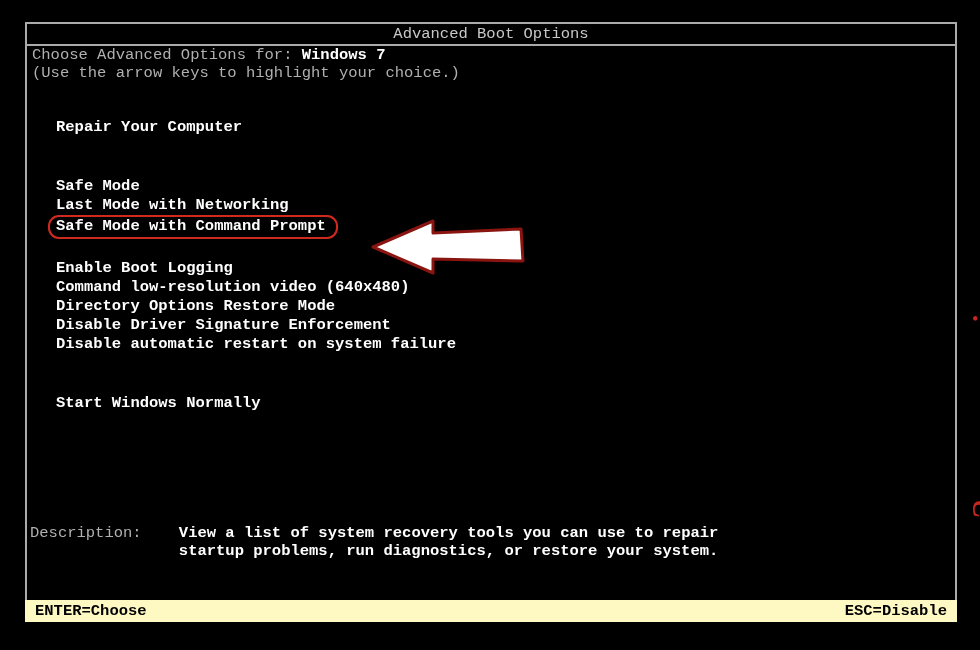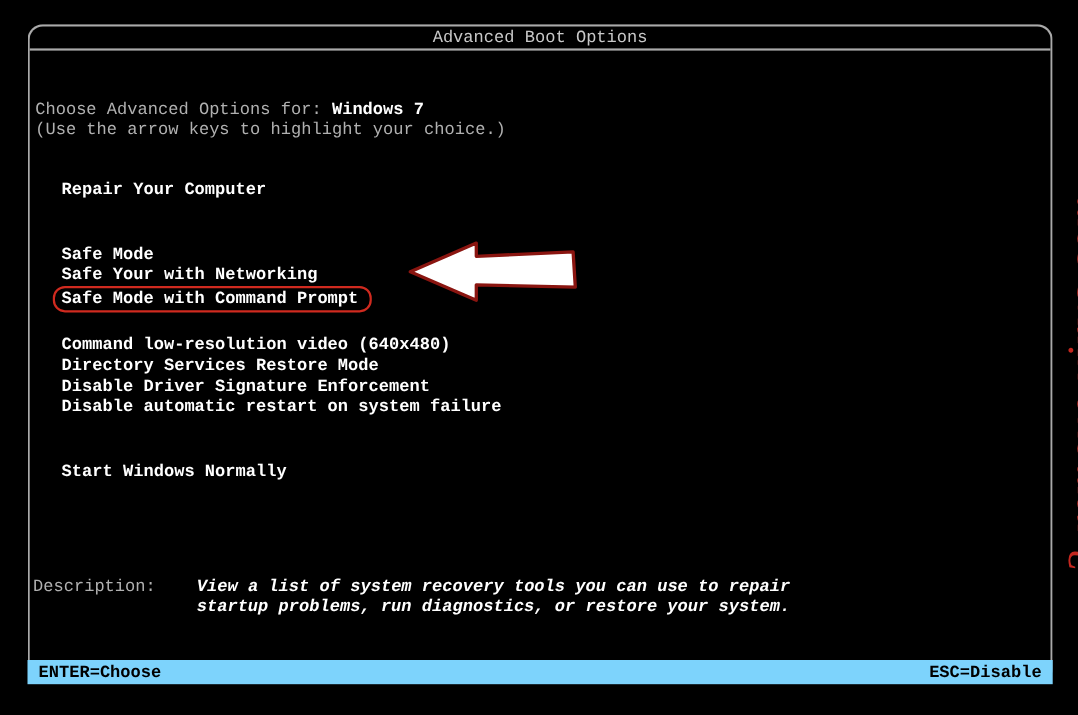--- a/index.html
+++ b/index.html
@@ -15,31 +15,29 @@
     }
     .panel {
       position: absolute;
       left: 25px;
       top: 22px;
       width: 932px;
       height: 600px;
       border-top: 2px solid #aaa;
       border-left: 2px solid #aaa;
       border-right: 2px solid #aaa;
-      border-radius: 14px;
     }
     .title-row {
       width: 100%;
       text-align: center;
       color: #c8c8c8;
       padding: 1px 0;
       border-bottom: 2px solid #aaa;
     }
     .body-area {
-      padding-top: 45px;
       padding-left: 5px;
     }
     .line { white-space: pre; }
     .bright { color: #ffffff; font-weight: bold; }
     .options {
       margin-top: 36px;
       margin-left: 24px;
     }
     .options .menu-group { margin-bottom: 0; }
     .options .gap { height: 20px; }
@@ -66,29 +64,28 @@
     .desc-block {
       position: absolute;
       left: 30px;
       top: 524px;
       white-space: pre;
       color: #b0b0b0;
     }
     .desc-value {
       color: #ffffff;
       font-weight: bold;
-      font-style: italic;
     }
     .footer {
       position: absolute;
       left: 25px;
       right: 23px;
       top: 600px;
       height: 22px;
-      background: #7dd3fc;
+      background: #fef9c3;
       color: #000;
       font-weight: bold;
       display: flex;
       justify-content: space-between;
       align-items: center;
       padding: 0 10px;
       font-size: 15.5px;
     }
     .watermark {
       position: absolute;
@@ -116,27 +113,28 @@
     <div class="line">(Use the arrow keys to highlight your choice.)</div>
 
     <div class="options">
       <div class="menu-group">
         <div><span class="menu-item">Repair Your Computer</span></div>
       </div>
       <div class="gap"></div>
       <div class="gap"></div>
       <div class="menu-group">
         <div><span class="menu-item">Safe Mode</span></div>
-        <div><span class="menu-item">Safe Your with Networking</span></div>
+        <div><span class="menu-item">Last Mode with Networking</span></div>
         <div><span class="menu-item highlighted">Safe Mode with Command Prompt</span></div>
       </div>
       <div class="gap"></div>
       <div class="menu-group">
+        <div><span class="menu-item">Enable Boot Logging</span></div>
         <div><span class="menu-item">Command low-resolution video (640x480)</span></div>
-        <div><span class="menu-item">Directory Services Restore Mode</span></div>
+        <div><span class="menu-item">Directory Options Restore Mode</span></div>
         <div><span class="menu-item">Disable Driver Signature Enforcement</span></div>
         <div><span class="menu-item">Disable automatic restart on system failure</span></div>
       </div>
       <div class="gap"></div>
       <div class="gap"></div>
       <div class="menu-group">
         <div><span class="menu-item">Start Windows Normally</span></div>
       </div>
     </div>
   </div>

